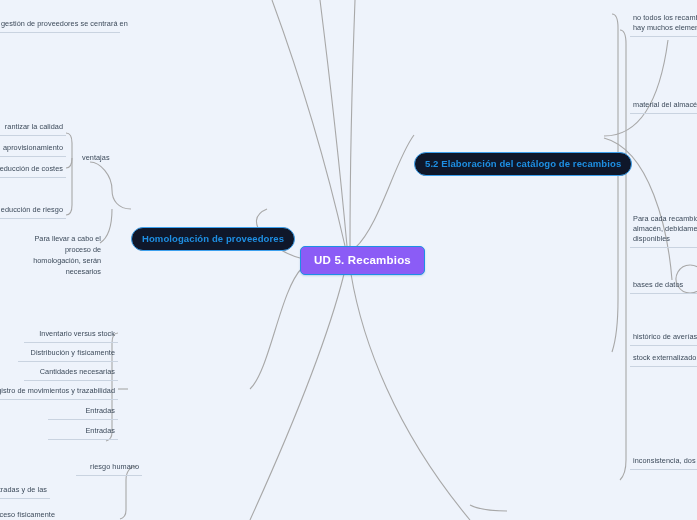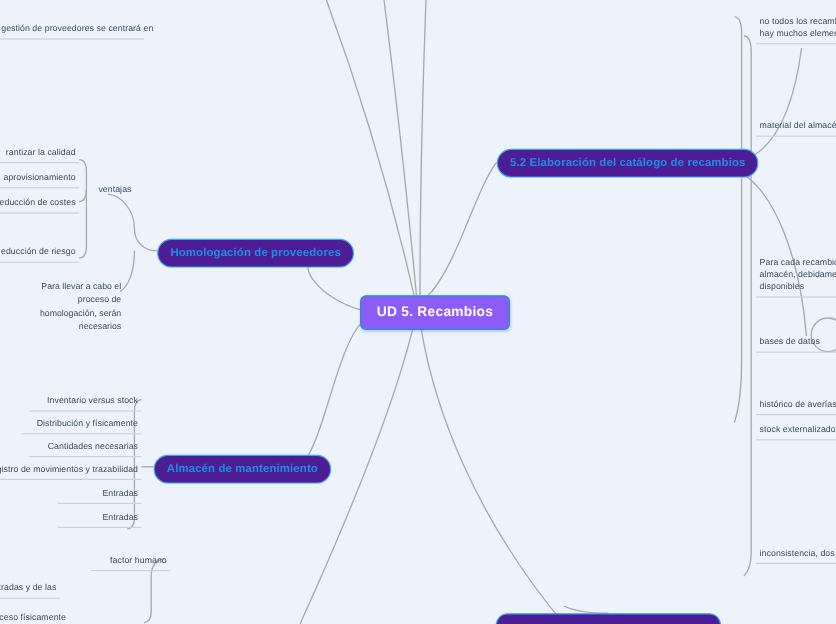--- a/index.html
+++ b/index.html
@@ -40,29 +40,30 @@
     border-radius: 5px;
     font-size: 11.5px;
     font-weight: bold;
     letter-spacing: 0.2px;
     padding: 7px 13px 8px 13px;
     text-align: center;
     box-shadow: 0 1px 2px rgba(30,110,180,0.25);
   }
   
   .node.topic {
-    background: #4c1d95;
+    background: #0f172a;
     color: #1e8fe3;
     border: 1.4px solid #3ca0ee;
     border-radius: 12px;
     font-size: 9.5px;
     font-weight: bold;
     letter-spacing: 0.1px;
     padding: 5px 10px 6px 10px;
     text-align: center;
+    margin-top: 28px;
   }
   
   .node.leaf {
     color: #3c4a5a;
     font-size: 7.3px;
     line-height: 1.45;
     padding: 1px 3px 2px 3px;
     letter-spacing: 0.05px;
   }
   .node.leaf.ul {
@@ -131,21 +132,20 @@
       <path d="M470,505 C480,510 495,511 507,511"></path>
     </g>
   </svg>
 
   <div class="node root" style="left:300px; top:246px;">UD 5. Recambios</div>
 
   <div class="node topic" style="left:414px; top:124px;">5.2 Elaboración del catálogo de recambios</div>
 
   <div class="node topic" style="left:131px; top:199px;">Homologación de proveedores</div>
 
-  <div class="node topic" style="left:128px; top:379px;">Almacén de mantenimiento</div>
 
   <div class="node topic" style="left:413px; top:511px; width:188px; height:20px; padding:4px 10px; overflow:hidden;"></div>
 
   <div class="node leaf ul right-align" style="left:-2px; top:18px; width:122px;">gestión de proveedores se centrará en</div>
 
   <div class="node plain" style="left:80px; top:152px;">ventajas</div>
 
   <div class="node leaf ul right-align" style="left:-22px; top:121px; width:88px;">rantizar la calidad</div>
 
   <div class="node leaf ul right-align" style="left:-22px; top:142px; width:88px;">aprovisionamiento</div>
@@ -161,21 +161,21 @@
   <div class="node leaf ul right-align" style="left:18px; top:347px; width:100px;">Distribución y físicamente</div>
 
   <div class="node leaf ul right-align" style="left:24px; top:366px; width:94px;">Cantidades necesarias</div>
 
   <div class="node leaf ul right-align" style="left:-12px; top:385px; width:130px;">gistro de movimientos y trazabilidad</div>
 
   <div class="node leaf ul right-align" style="left:48px; top:405px; width:70px;">Entradas</div>
 
   <div class="node leaf ul right-align" style="left:48px; top:425px; width:70px;">Entradas</div>
 
-  <div class="node leaf ul right-align" style="left:76px; top:461px; width:66px;">factor humano</div>
+  <div class="node leaf ul right-align" style="left:76px; top:461px; width:66px;">riesgo humano</div>
 
   <div class="node leaf ul right-align" style="left:-26px; top:484px; width:76px;">entradas y de las</div>
 
   <div class="node leaf ul right-align" style="left:-20px; top:509px; width:78px;">acceso físicamente</div>
 
   <div class="node leaf left-align" style="left:630px; top:12px; width:80px;">no todos los recambios</div>
 
   <div class="node leaf ul left-align" style="left:630px; top:22px; width:80px;">hay muchos elementos</div>
 
   <div class="node leaf ul left-align" style="left:630px; top:99px; width:80px;">material del almacén</div>

